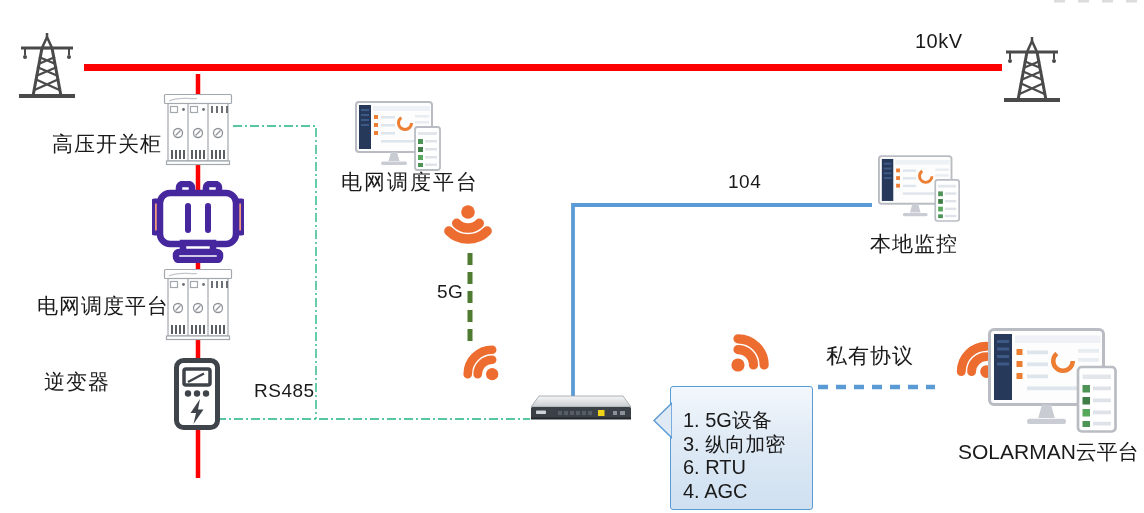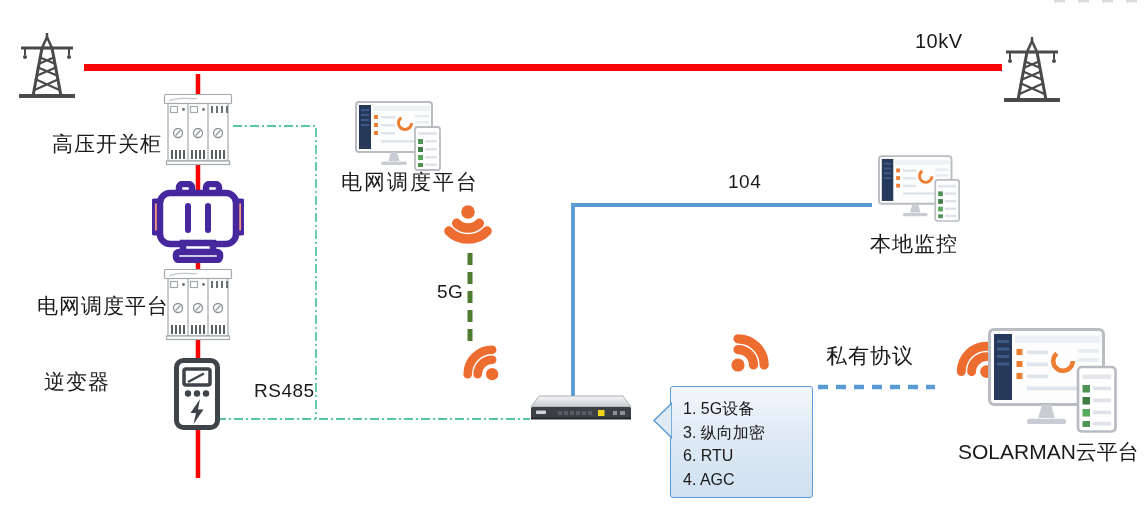--- a/index.html
+++ b/index.html
@@ -4,22 +4,22 @@
 <style>
   html,body{margin:0;padding:0;background:#fff;}
   .canvas{position:relative;width:1144px;height:513px;background:#ffffff;overflow:hidden;
           font-family:"Liberation Sans","DejaVu Sans",sans-serif;color:#1a1a1a;}
   .lbl{position:absolute;font-size:21px;line-height:1.15;white-space:nowrap;letter-spacing:1px;z-index:3;}
   .lbl.sm{font-size:19px;letter-spacing:0.5px;}
   .overlay{position:absolute;left:0;top:0;z-index:1;}
   .icon{position:absolute;z-index:2;}
   .callout-box{position:absolute;left:670px;top:386px;width:129px;height:100px;z-index:2;
     background:linear-gradient(180deg,#f2f7fc 0%,#dfeaf5 45%,#cfe0f1 100%);
-    border:1.5px solid #5B9BD5;border-radius:3px;padding:10px 0 0 12px;
-    font-size:16px;line-height:23.5px;}
+    border:1.5px solid #5B9BD5;border-radius:3px;padding:22px 0 0 12px;
+    font-size:20px;line-height:23.5px;}
   .callout-box div{white-space:nowrap;}
   .callout-tail{position:absolute;left:653px;top:402px;z-index:3;}
 </style>
 </head>
 <body>
 
 <div class="canvas">
 
   <svg width="0" height="0" style="position:absolute">
     <defs>

